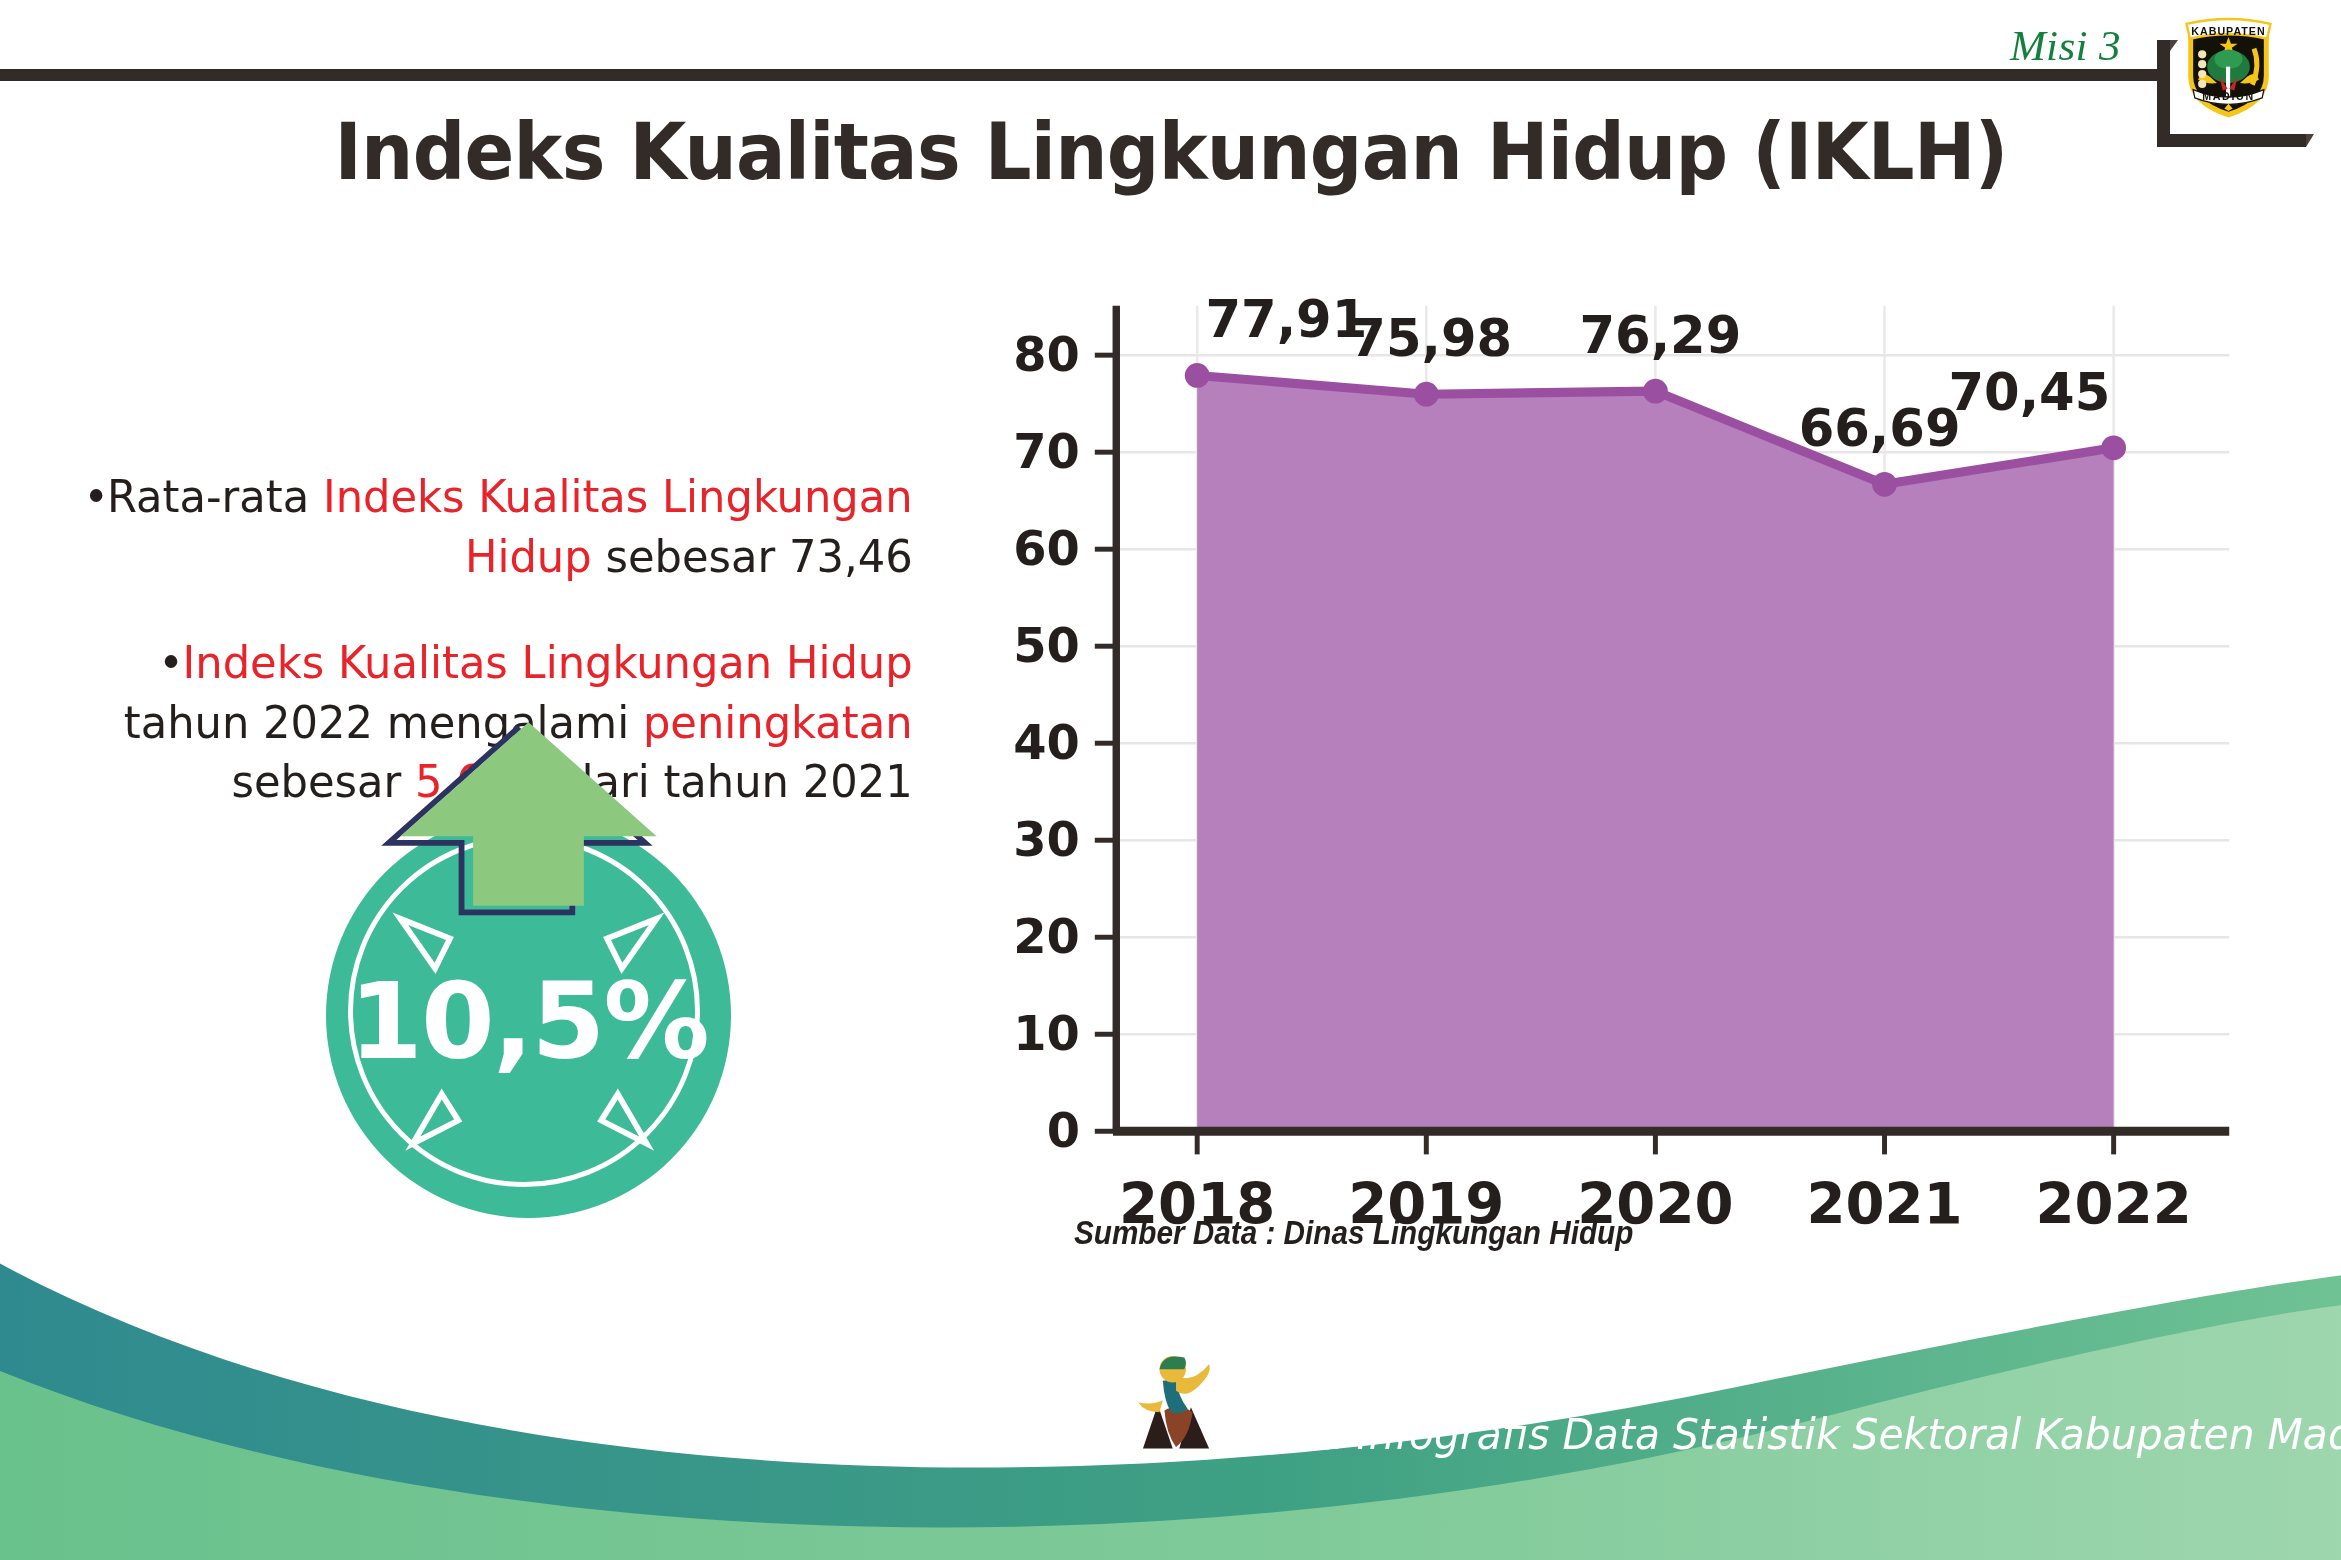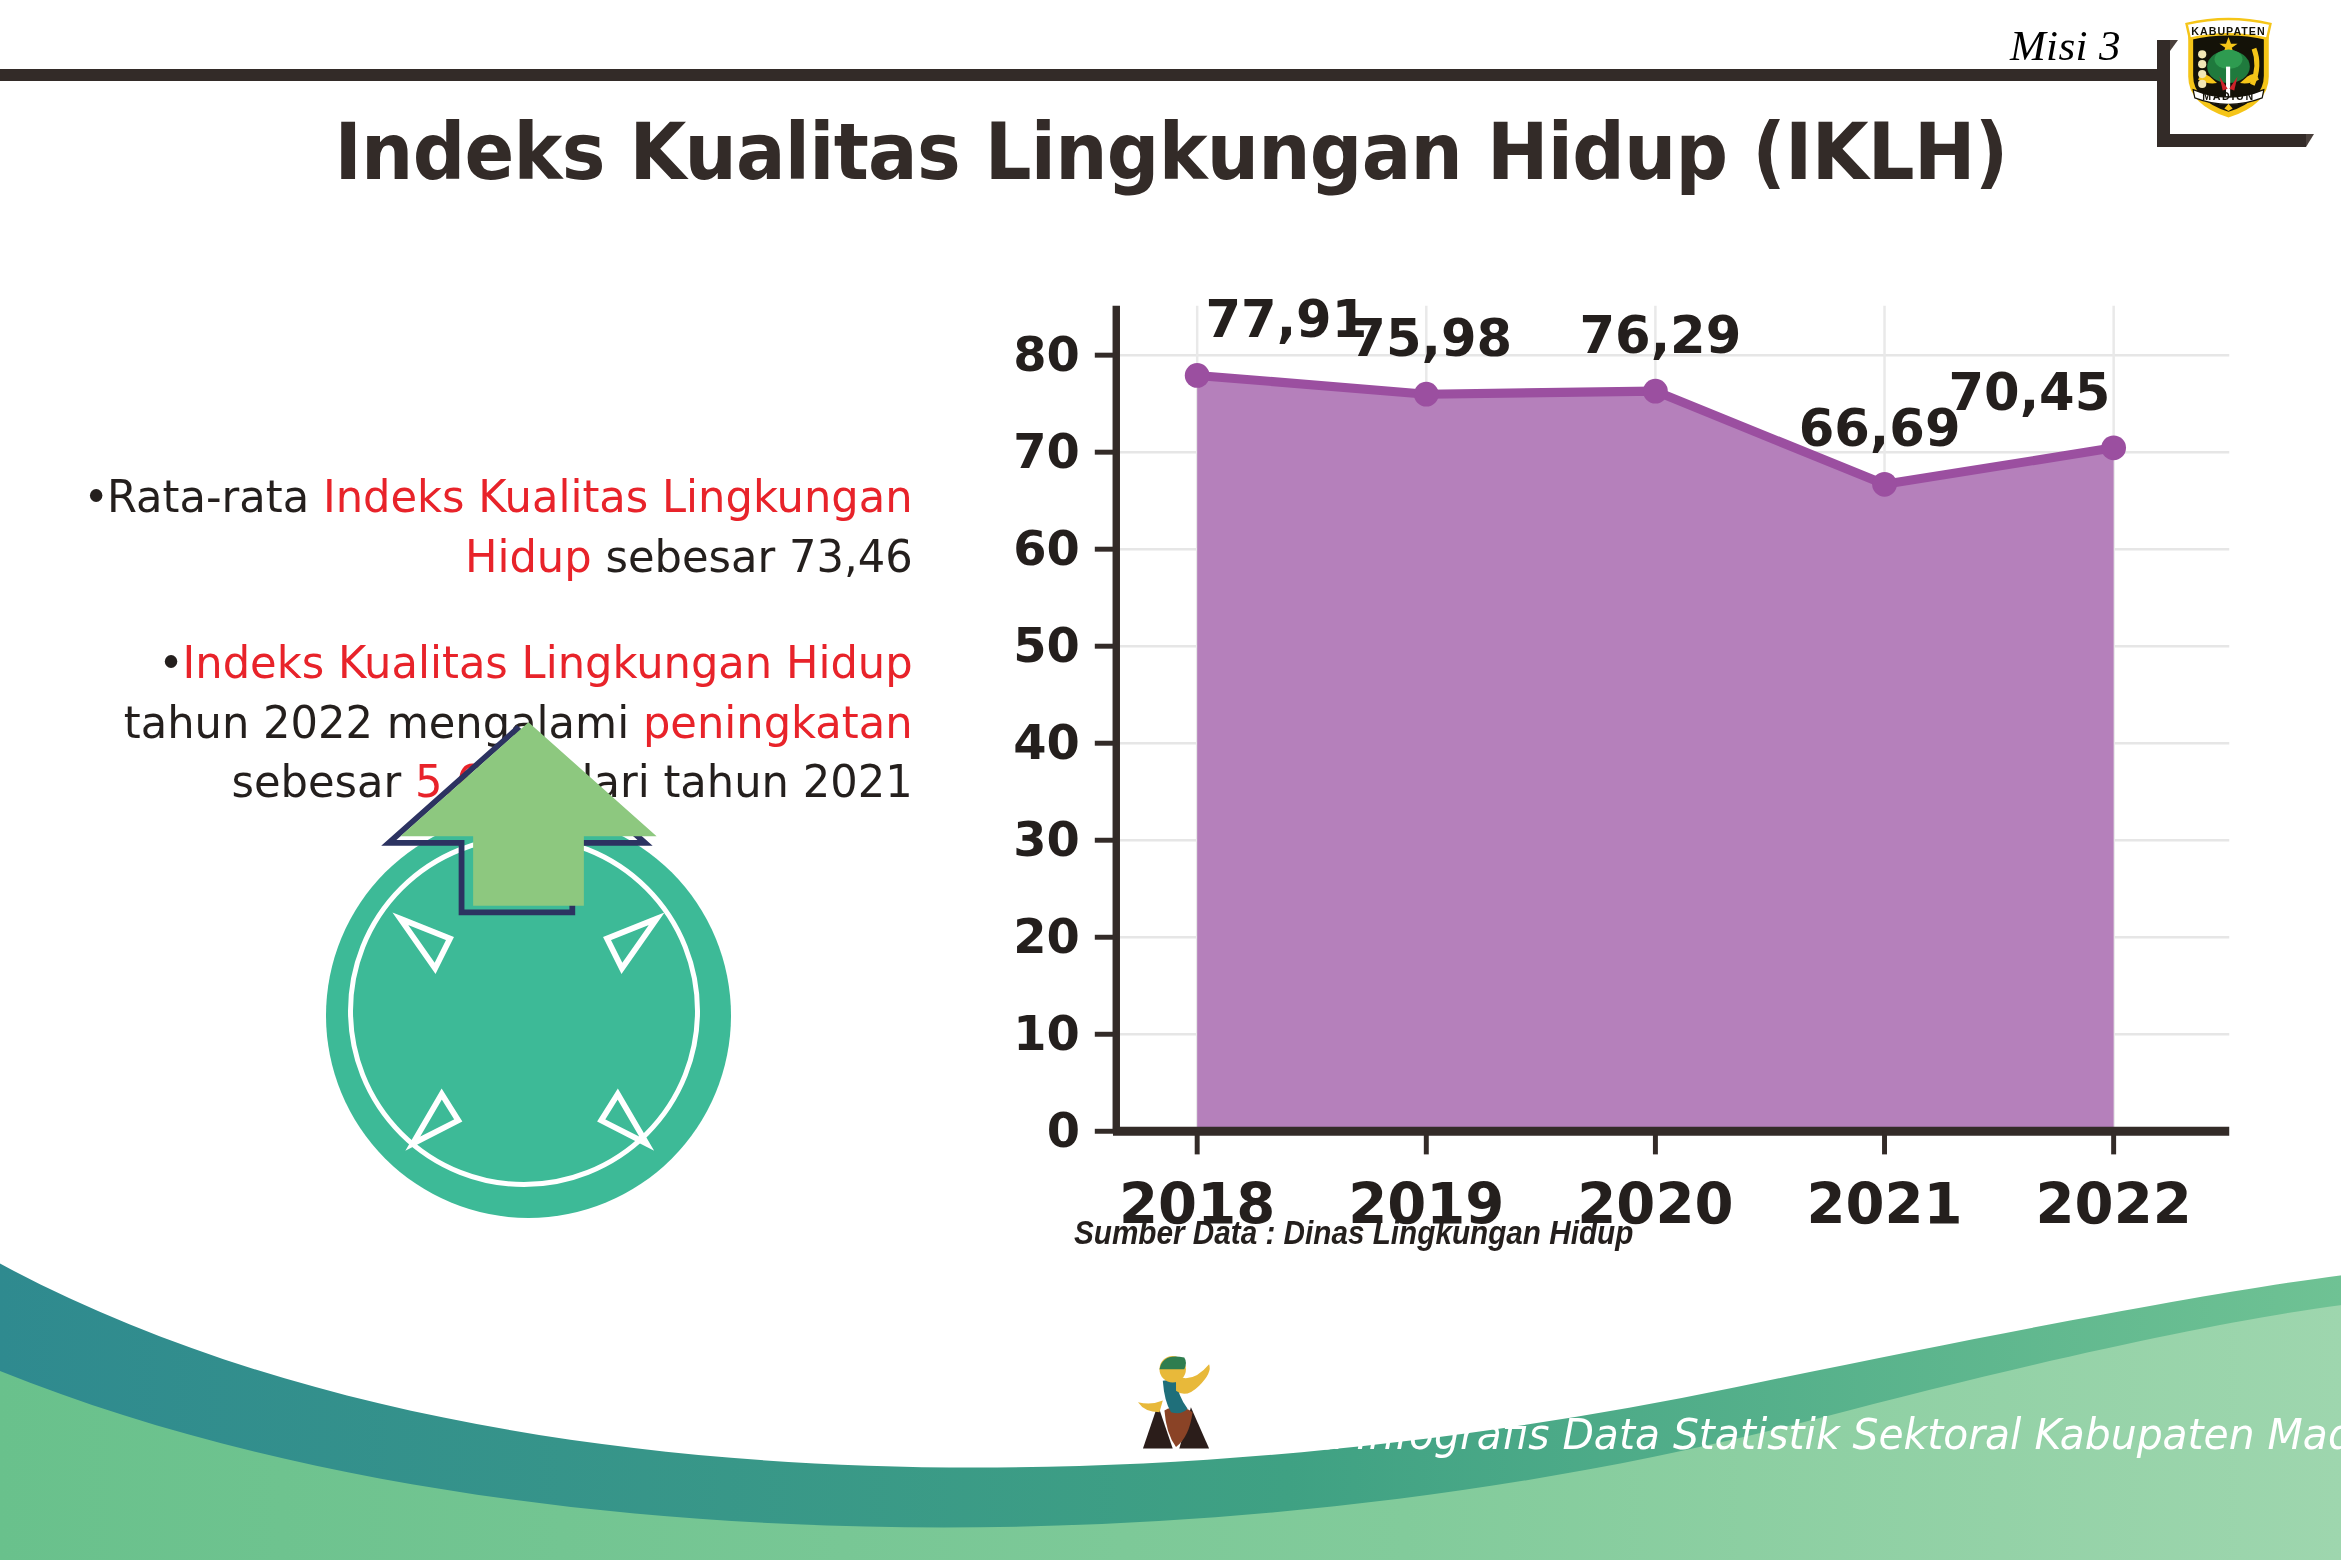--- a/index.html
+++ b/index.html
@@ -24,21 +24,21 @@
     height: 11.6px;
     background: #332b28;
   }
   #misi-label {
     position: absolute;
     right: 221px;
     top: 20.6px;
     font-family: "Liberation Serif", serif;
     font-style: italic;
     font-size: 43px;
-    color: #000000;
+    color: #15803d;
     letter-spacing: 0.4px;
   }
   #logo-bracket {
     position: absolute;
     left: 2157px;
     top: 40px;
     width: 149px;
     height: 107px;
   }
   #logo-bracket .vbar {
@@ -264,20 +264,21 @@
   <svg class="arrow-wrap" viewBox="0 0 490 340">
     <polygon points="245,10 400,148 312,148 312,232 178,232 178,148 90,148" fill="none" stroke="#2c3361" stroke-width="7" transform="translate(-14,8)"></polygon>
     <polygon points="245,10 400,148 312,148 312,232 178,232 178,148 90,148" fill="#8dc87f"></polygon>
   </svg>
   <svg style="position:absolute;left:0;top:0" width="405" height="405" viewBox="0 0 490 490">
     <polygon points="90,128 150,152 132,188" fill="none" stroke="#ffffff" stroke-width="7"></polygon>
     <polygon points="400,128 340,152 358,188" fill="none" stroke="#ffffff" stroke-width="7"></polygon>
     <polygon points="105,400 160,372 140,340" fill="none" stroke="#ffffff" stroke-width="7"></polygon>
     <polygon points="388,400 333,372 353,340" fill="none" stroke="#ffffff" stroke-width="7"></polygon>
   </svg>
+  <div class="badge-value">10,5%</div>
 </div>
 
 <div id="chart">
   <svg id="chart-svg" width="1288" height="991" viewBox="0 0 1560 1200" xmlns="http://www.w3.org/2000/svg">
     <g id="grid-layer">
         <line x1="182" y1="902.5" x2="1530" y2="902.5" stroke="#e6e6e6" stroke-width="3"></line>
         <line x1="182" y1="785" x2="1530" y2="785" stroke="#e6e6e6" stroke-width="3"></line>
         <line x1="182" y1="667.5" x2="1530" y2="667.5" stroke="#e6e6e6" stroke-width="3"></line>
         <line x1="182" y1="550" x2="1530" y2="550" stroke="#e6e6e6" stroke-width="3"></line>
         <line x1="182" y1="432.5" x2="1530" y2="432.5" stroke="#e6e6e6" stroke-width="3"></line>

